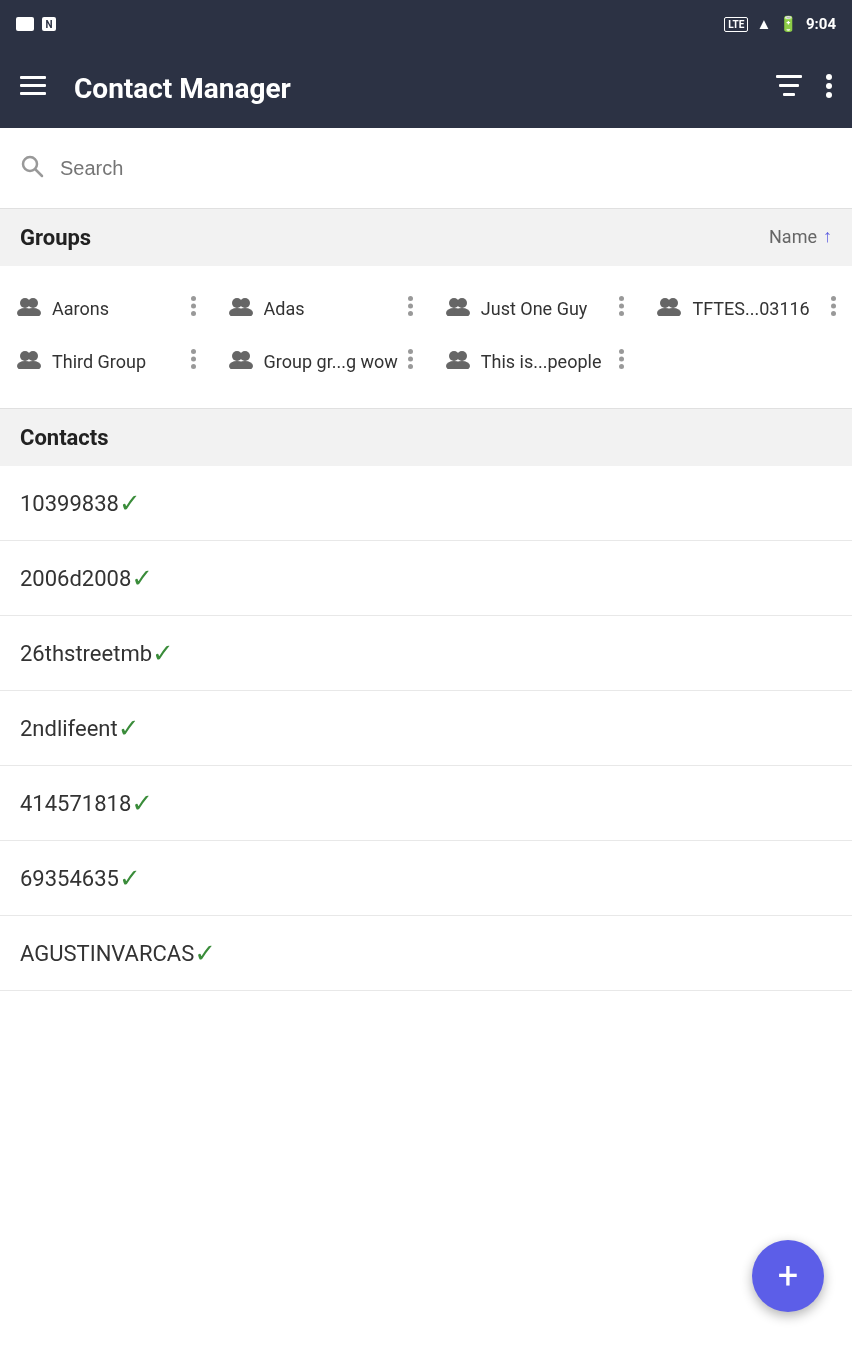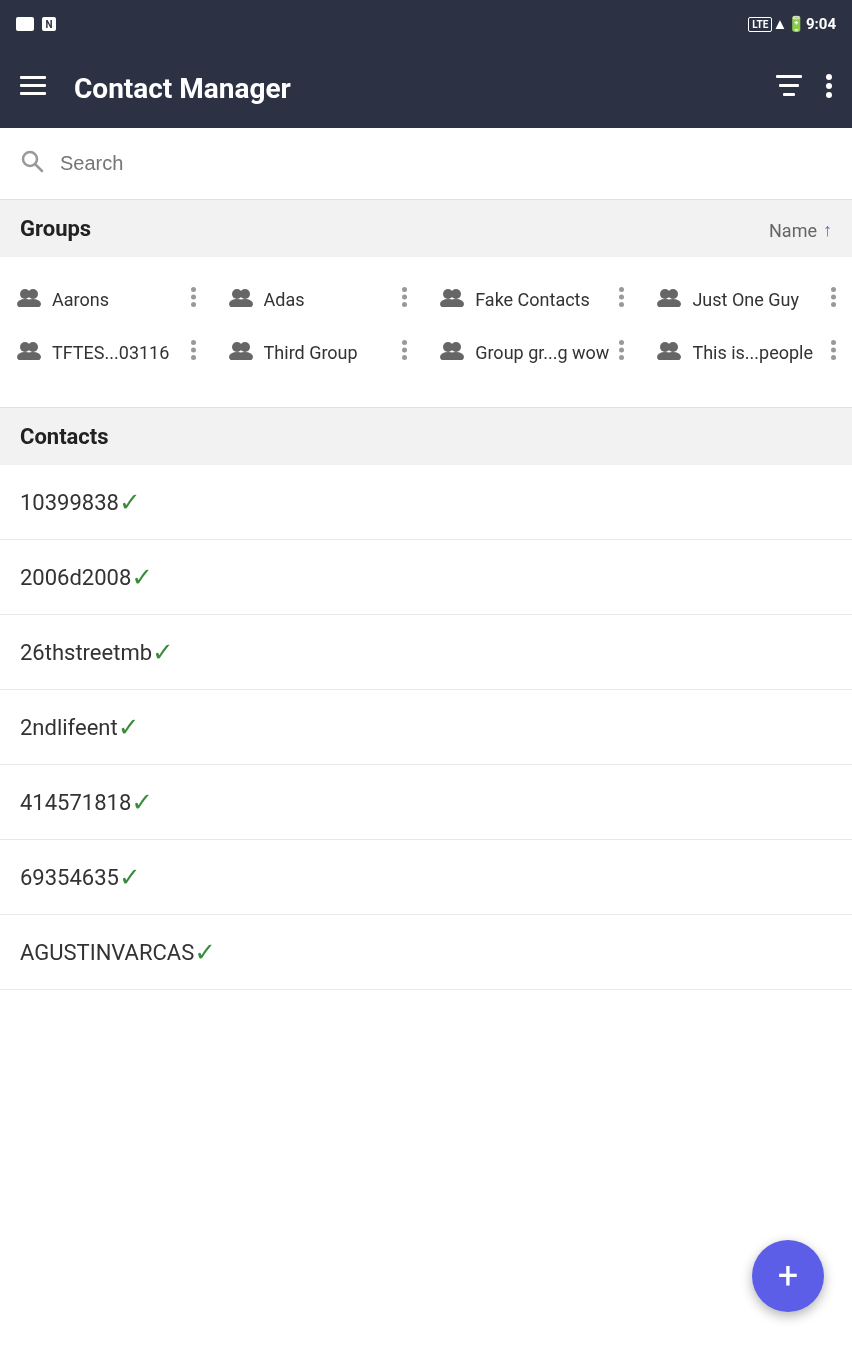--- a/index.html
+++ b/index.html
@@ -24,20 +24,21 @@
       font-size: 14px;
     }
     .status-bar-left {
       display: flex;
       align-items: center;
       gap: 8px;
     }
     .status-bar-right {
       display: flex;
       align-items: center;
+      gap: 8px;
       font-size: 15px;
       font-weight: bold;
     }
     .sd-icon {
       width: 18px; height: 14px;
       background: #fff;
       border-radius: 2px;
       position: relative;
     }
     .n-icon {
@@ -78,21 +79,21 @@
     }
     .hamburger-icon, .filter-icon, .more-vert-icon-bar {
       color: #fff;
       font-size: 22px;
       cursor: pointer;
     }
 
     
     .search-bar {
       background: #fff;
-      height: 72px;
+      height: 81px;
       display: flex;
       align-items: center;
       padding: 0 20px;
       gap: 16px;
       border-bottom: 1px solid #e0e0e0;
       justify-content: space-between;
     }
     .search-icon {
       color: #999;
       font-size: 22px;
@@ -104,21 +105,21 @@
       color: #999;
       width: 100%;
       background: transparent;
     }
 
     
     .section-header {
       background: #f2f2f2;
       padding: 16px 20px;
       display: flex;
-      align-items: flex-end;
+      align-items: flex-start;
       justify-content: space-between;
     }
     .section-title {
       font-size: 22px;
       font-weight: bold;
       color: #222;
     }
     .sort-label {
       font-size: 18px;
       color: #666;
@@ -163,21 +164,21 @@
       font-size: 22px;
       cursor: pointer;
       flex-shrink: 0;
     }
 
     
     .contacts-section-header {
       background: #f2f2f2;
       padding: 16px 20px;
       border-top: 1px solid #e0e0e0;
-      margin-top: 12px;
+      margin-top: 4px;
     }
     .contacts-title {
       font-size: 22px;
       font-weight: bold;
       color: #222;
     }
 
     
     .contact-row {
       display: flex;
@@ -305,38 +306,20 @@
     </span>
     <span class="group-name">Adas</span>
     <span class="more-vert-icon">
       <svg width="5" height="20" viewBox="0 0 5 20" fill="#999">
         <circle cx="2.5" cy="2.5" r="2.5"></circle>
           <circle cx="2.5" cy="10" r="2.5"></circle>
           <circle cx="2.5" cy="17.5" r="2.5"></circle>
       </svg>
     </span>
   </div>
-  <div class="group-cell">
-    <span class="group-icon">
-      <svg width="26" height="20" viewBox="0 0 26 20" fill="#666">
-        <circle cx="9" cy="7" r="5"></circle>
-          <circle cx="17" cy="7" r="5"></circle>
-        <ellipse cx="9" cy="17" rx="8" ry="5"></ellipse>
-          <ellipse cx="17" cy="17" rx="8" ry="5"></ellipse>
-      </svg>
-    </span>
-    <span class="group-name">Fake Contacts</span>
-    <span class="more-vert-icon">
-      <svg width="5" height="20" viewBox="0 0 5 20" fill="#999">
-        <circle cx="2.5" cy="2.5" r="2.5"></circle>
-          <circle cx="2.5" cy="10" r="2.5"></circle>
-          <circle cx="2.5" cy="17.5" r="2.5"></circle>
-      </svg>
-    </span>
-  </div>
 
   <div class="group-cell">
     <span class="group-icon">
       <svg width="26" height="20" viewBox="0 0 26 20" fill="#666">
         <circle cx="9" cy="7" r="5"></circle>
           <circle cx="17" cy="7" r="5"></circle>
         <ellipse cx="9" cy="17" rx="8" ry="5"></ellipse>
           <ellipse cx="17" cy="17" rx="8" ry="5"></ellipse>
       </svg>
     </span>

